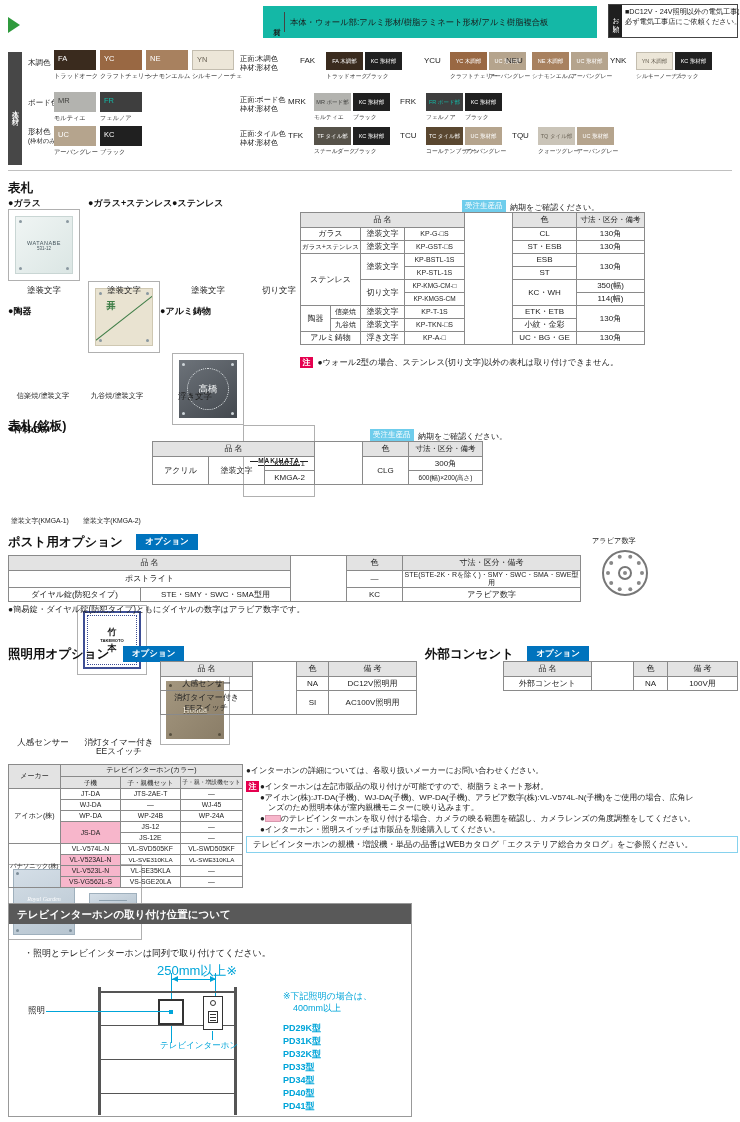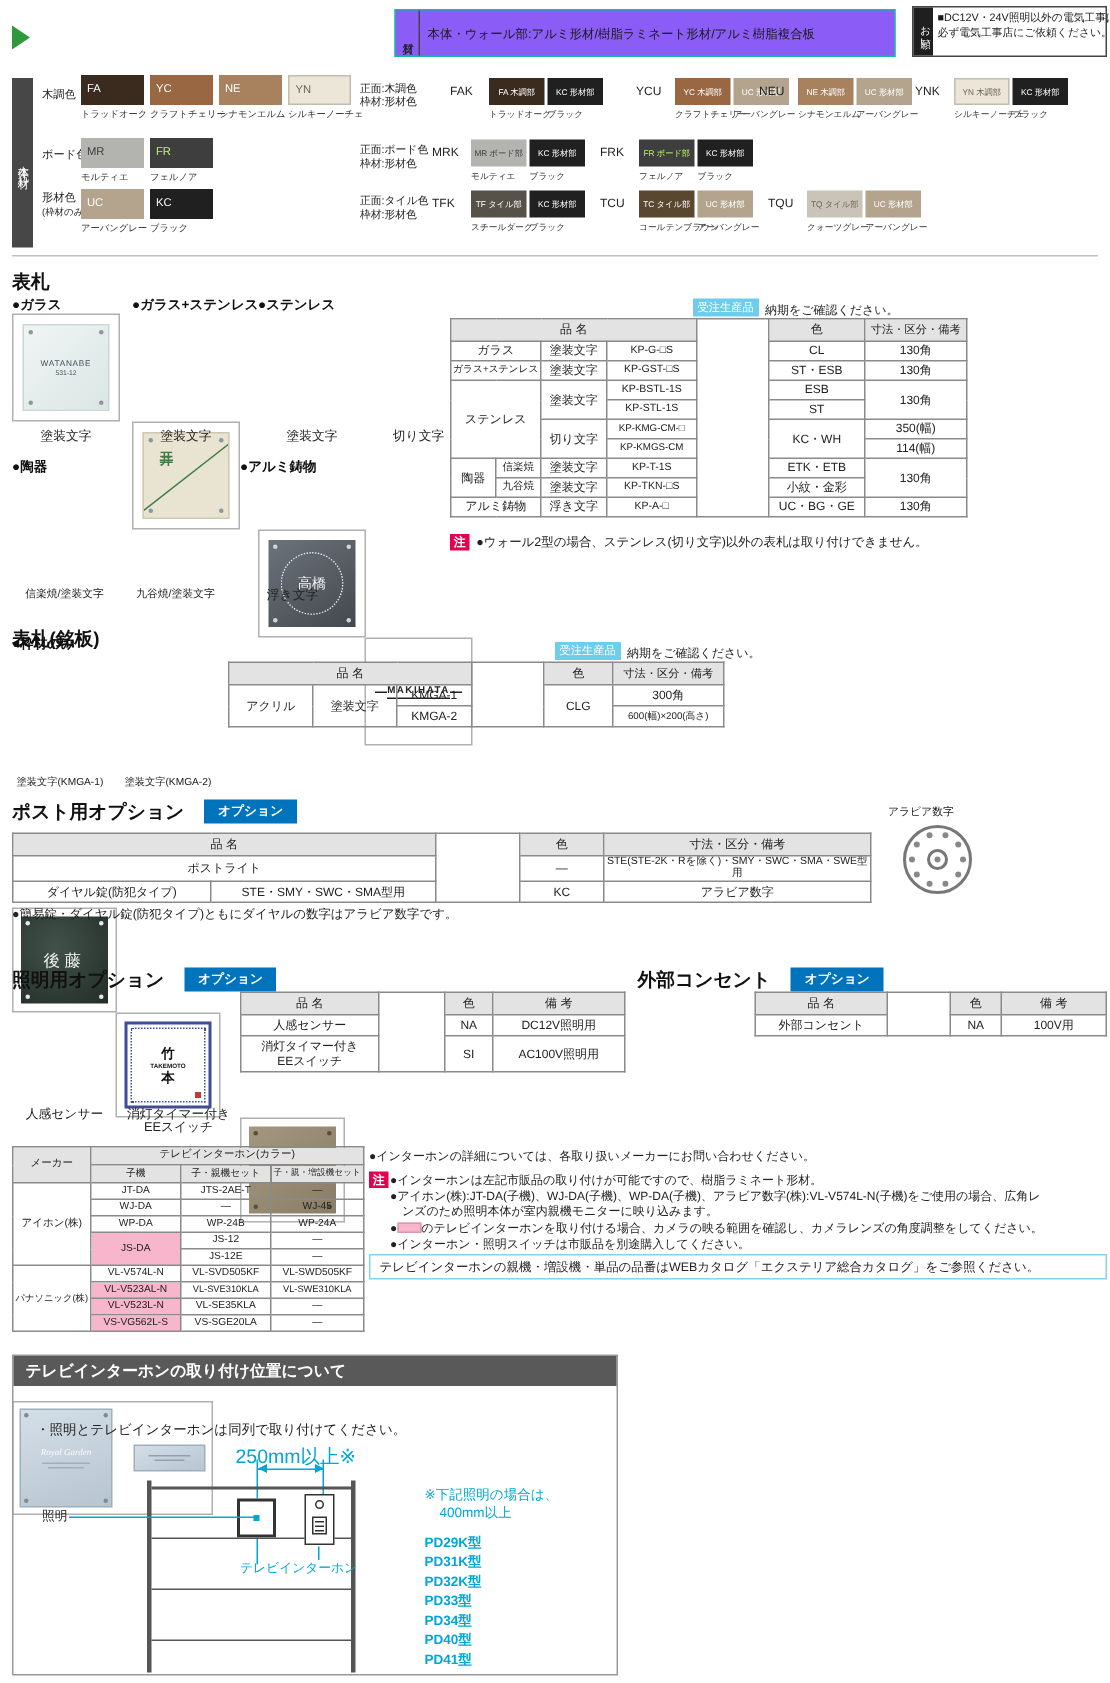--- a/index.html
+++ b/index.html
@@ -34,26 +34,26 @@
 .frontlab{font-size:7.2px;line-height:9px;color:#222;white-space:nowrap}
 .combo{display:flex;align-items:flex-start}
 .ccode{font-size:8px;color:#222;margin-right:3px;padding-top:4px;width:23px}
 .pchips{display:flex;gap:2px}
 .pchip{width:37px;height:18px;font-size:5.5px;display:flex;align-items:center;justify-content:center;white-space:nowrap}
 .pnames{display:flex;gap:2px}
 .pname{width:37px;font-size:5.8px;color:#333;white-space:nowrap;margin-top:2px}
 
 .c-FA{background:#3a2b1e;color:#fff}.c-YC{background:#996843;color:#fff}.c-NE{background:#a8815f;color:#fff}
 .c-YN{background:#ece6d8;color:#6b6457;border:1px solid #c3bdaf}
-.c-MR{background:#b3b3af;color:#3e3e3c}.c-FR{background:#3e3e3e;color:#bef264}
+.c-MR{background:#b3b3af;color:#3e3e3c}.c-FR{background:#3e3e3e;color:#14b8a6}
 .c-UC{background:#b5a48d;color:#fff}.c-KC{background:#202020;color:#fff}
 .c-TF{background:#565249;color:#fff}.c-TC{background:#5a4730;color:#fff}
 .c-TQ{background:#cac4b8;color:#6b6457}
 
-.matbox{display:flex;border:1px solid #14b8a6;background:#8b5cf6}
+.matbox{display:flex;border:6px solid #14b8a6;background:#14b8a6}
 .matlab{writing-mode:vertical-rl;text-orientation:upright;font-size:7.5px;border-right:1px solid #444;display:flex;align-items:center;justify-content:center;padding:1px;width:16px}
 .mattext{font-size:8.3px;display:flex;align-items:center;padding:0 5px;white-space:nowrap}
 .reqbox{display:flex;border:1px solid #444;background:#fff}
 .reqlab{background:#1f1f1f;color:#fff;writing-mode:vertical-rl;text-orientation:upright;font-size:6.8px;display:flex;align-items:center;justify-content:center;width:13px}
 .reqtext{font-size:7.2px;line-height:1.45;padding:2px 3px;white-space:nowrap}
 
 .pimg{border:1px solid #b0b0b0;background:#fff;display:flex;align-items:center;justify-content:center;position:relative}
 .screw{position:absolute;width:3px;height:3px;border-radius:50%;background:#8a98a0}
 .hline{display:inline-block;width:8px;height:1px;background:#222}
 .divider{background:#c0c0c0;height:1px}
@@ -316,29 +316,20 @@
       <span class="hline"></span>
     </div>
   </div>
   <div class="abs cap" style="left:8px;top:285px;width:72px">塗装文字</div>
   <div class="abs cap" style="left:88px;top:285px;width:72px">塗装文字</div>
   <div class="abs cap" style="left:172px;top:285px;width:72px">塗装文字</div>
   <div class="abs cap" style="left:243px;top:285px;width:72px">切り文字</div>
 
   <div class="abs dotlab" style="left:8px;top:305px">●陶器</div>
   <div class="abs dotlab" style="left:160px;top:305px">●アルミ鋳物</div>
-  <div class="abs pimg" style="left:8px;top:317px;width:70px;height:70px">
-    <div style="width:58px;height:58px;background:radial-gradient(circle at 40% 35%,#41524a,#232d27);position:relative;display:flex;align-items:center;justify-content:center">
-      <span class="screw" style="left:3px;top:3px;background:#e8e8e8"></span>
-        <span class="screw" style="right:3px;top:3px;background:#e8e8e8"></span>
-        <span class="screw" style="left:3px;bottom:3px;background:#e8e8e8"></span>
-        <span class="screw" style="right:3px;bottom:3px;background:#e8e8e8"></span>
-      <div style="font-size:11px;letter-spacing:3px;color:#f4f4f2">後藤</div>
-    </div>
-  </div>
   <div class="abs pimg" style="left:77px;top:317px;width:70px;height:70px">
     <div style="width:58px;height:58px;background:#fff;border:2px solid #3d4e95;position:relative;display:flex;flex-direction:column;align-items:center;justify-content:center">
       <div style="position:absolute;inset:2px;border:1px dotted #3d4e95"></div>
       <div style="font-size:9px;font-weight:bold;color:#111;line-height:1">竹</div>
       <div style="font-size:4.2px;font-weight:bold;color:#111;margin:1px 0">TAKEMOTO</div>
       <div style="font-size:9px;font-weight:bold;color:#111;line-height:1">本</div>
       <div style="position:absolute;right:5px;bottom:5px;width:4px;height:4px;background:#c23b2e"></div>
     </div>
   </div>
   <div class="abs pimg" style="left:160px;top:317px;width:70px;height:70px">

